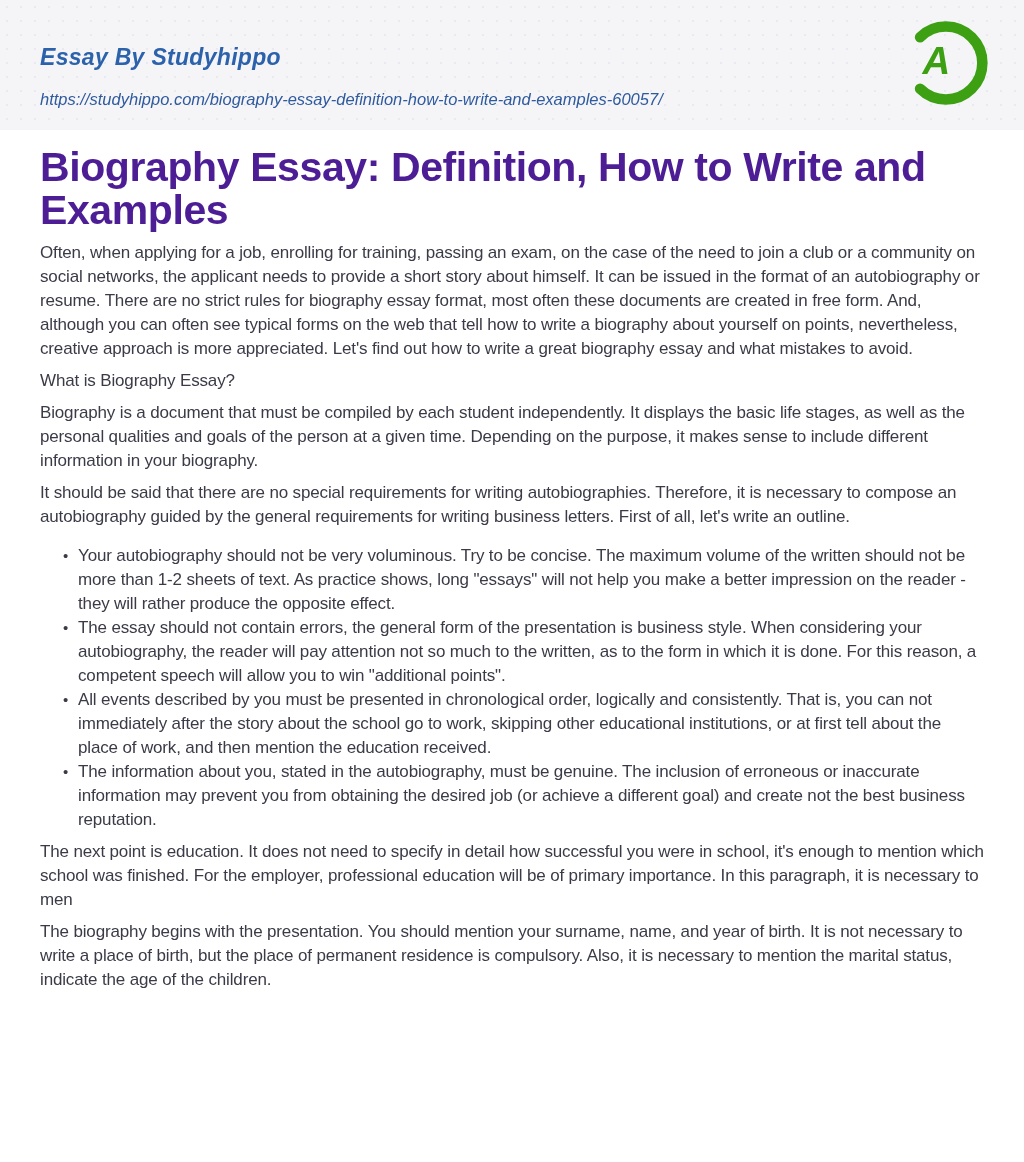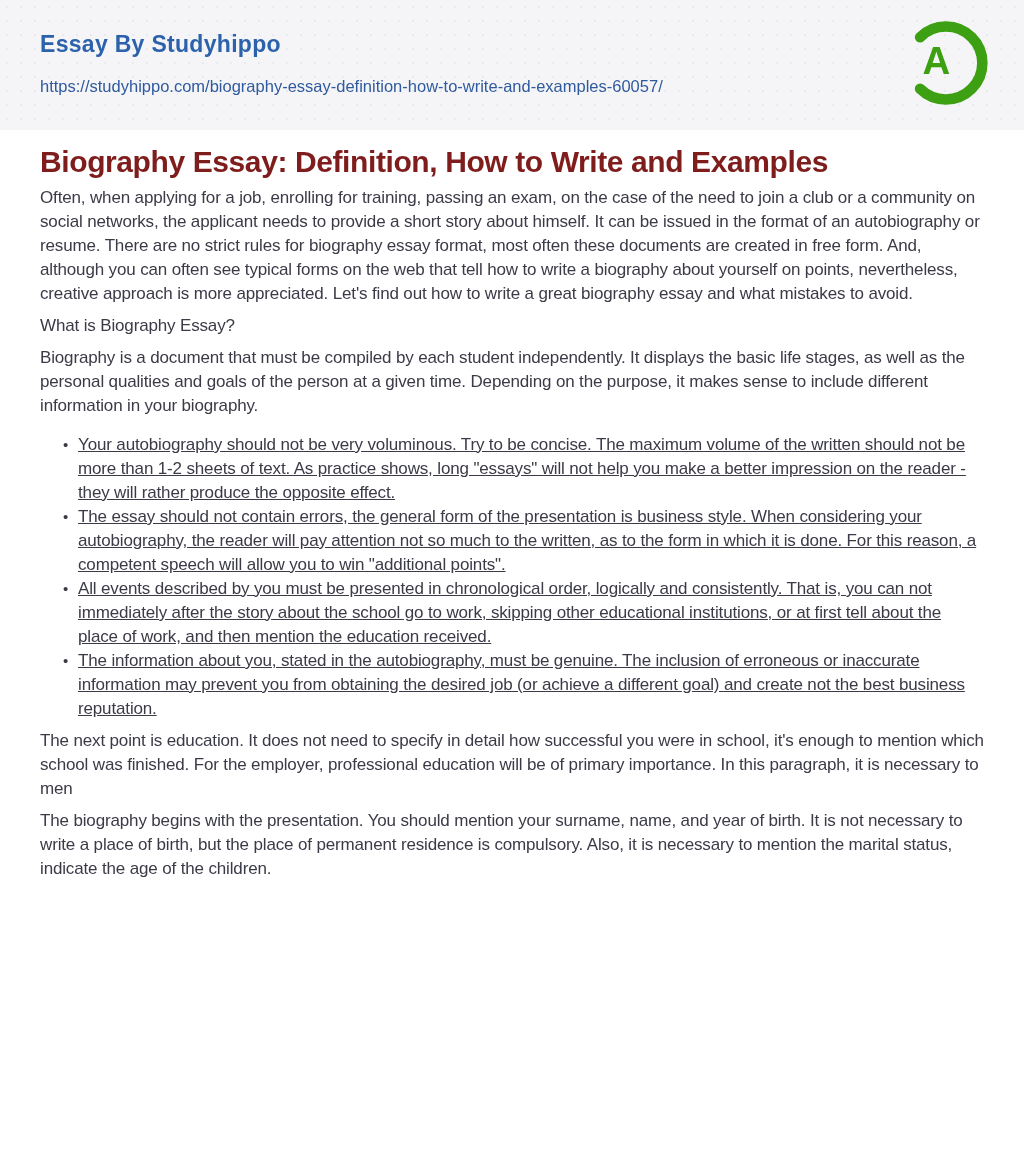--- a/index.html
+++ b/index.html
@@ -11,21 +11,22 @@
   body { height: 1162px; overflow: hidden; }
 
   
   .site-header {
     position: relative;
     width: 100%;
     height: 130px;
     background-color: #f5f5f8;
     background-image: radial-gradient(#e9e9f0 1px, transparent 1px);
     background-size: 14px 14px;
-    padding: 31px 0 0 40px;
+    padding: 44px 0 0 40px;
+    font-style: italic;
   }
   .site-name {
     color: #2b62ab;
     font-size: 23px;
     font-weight: 700;
     letter-spacing: 0.3px;
   }
   .site-url {
     margin-top: 19px;
     color: #2f5a9d;
@@ -43,25 +44,25 @@
   }
 
   
   .article {
     padding: 0 40px;
     color: #3b3b48;
   }
   .article-title {
     margin-top: 16px;
     max-width: 920px;
-    font-size: 30px;
+    font-size: 41px;
     line-height: 1.06;
     font-weight: 700;
     letter-spacing: -0.4px;
-    color: #7f1d1d;
+    color: #4c1d95;
   }
   .article p, .section-heading {
     margin-top: 8px;
     font-size: 17px;
     line-height: 24px;
     letter-spacing: -0.15px;
   }
   .outline-list {
     list-style: none;
     margin-top: 15px;
@@ -71,21 +72,21 @@
     font-size: 17px;
     line-height: 24px;
     letter-spacing: -0.15px;
   }
   .bullet {
     flex: 0 0 15px;
     margin-left: 23px;
     font-size: 15px;
     color: #3b3b48;
   }
-  .li-text { flex: 1 1 auto; text-decoration: underline; }
+  .li-text { flex: 1 1 auto; }
 </style>
 </head>
 <body>
 
 <header class="site-header">
   <div class="site-name">Essay By Studyhippo</div>
   <div class="site-url">https://studyhippo.com/biography-essay-definition-how-to-write-and-examples-60057/</div>
   <svg class="logo" viewBox="0 0 100 100" aria-hidden="true">
     <path d="M 25.1 23.1 A 38 38 0 1 1 25.1 76.9" fill="none" stroke="#3ca012" stroke-width="11" stroke-linecap="round"></path>
     <text x="42" y="61" text-anchor="middle" font-family="Liberation Sans, DejaVu Sans, sans-serif" font-size="40" font-weight="bold" fill="#3ca012">A</text>
@@ -96,20 +97,21 @@
 
   <h1 class="article-title">Biography Essay: Definition, How to Write and Examples</h1>
 
   <p>Often, when applying for a job, enrolling for training, passing an exam, on the case of the need to join a club or a community on social networks, the applicant needs to provide a short story about himself. It can be issued in the format of an autobiography or resume. There are no strict rules for biography essay format, most often these documents are created in free form. And, although you can often see typical forms on the web that tell how to write a biography about yourself on points, nevertheless, creative approach is more appreciated. Let's find out how to write a great biography essay and what mistakes to avoid.</p>
 
   <p class="section-heading">What is Biography Essay?</p>
 
   <p>Biography is a document that must be compiled by each student independently. It displays the basic life stages, as well as the personal qualities and goals of the person at a given time. Depending on the purpose, it makes sense to include different information in your biography.</p>
 
 
+  <p>It should be said that there are no special requirements for writing autobiographies. Therefore, it is necessary to compose an autobiography guided by the general requirements for writing business letters. First of all, let's write an outline.</p>
 
   <ul class="outline-list">
     <li>
       <span class="bullet">•</span>
       <span class="li-text">Your autobiography should not be very voluminous. Try to be concise. The maximum volume of the written should not be more than 1-2 sheets of text. As practice shows, long "essays" will not help you make a better impression on the reader - they will rather produce the opposite effect.</span>
     </li>
     <li>
       <span class="bullet">•</span>
       <span class="li-text">The essay should not contain errors, the general form of the presentation is business style. When considering your autobiography, the reader will pay attention not so much to the written, as to the form in which it is done. For this reason, a competent speech will allow you to win "additional points".</span>
     </li>

